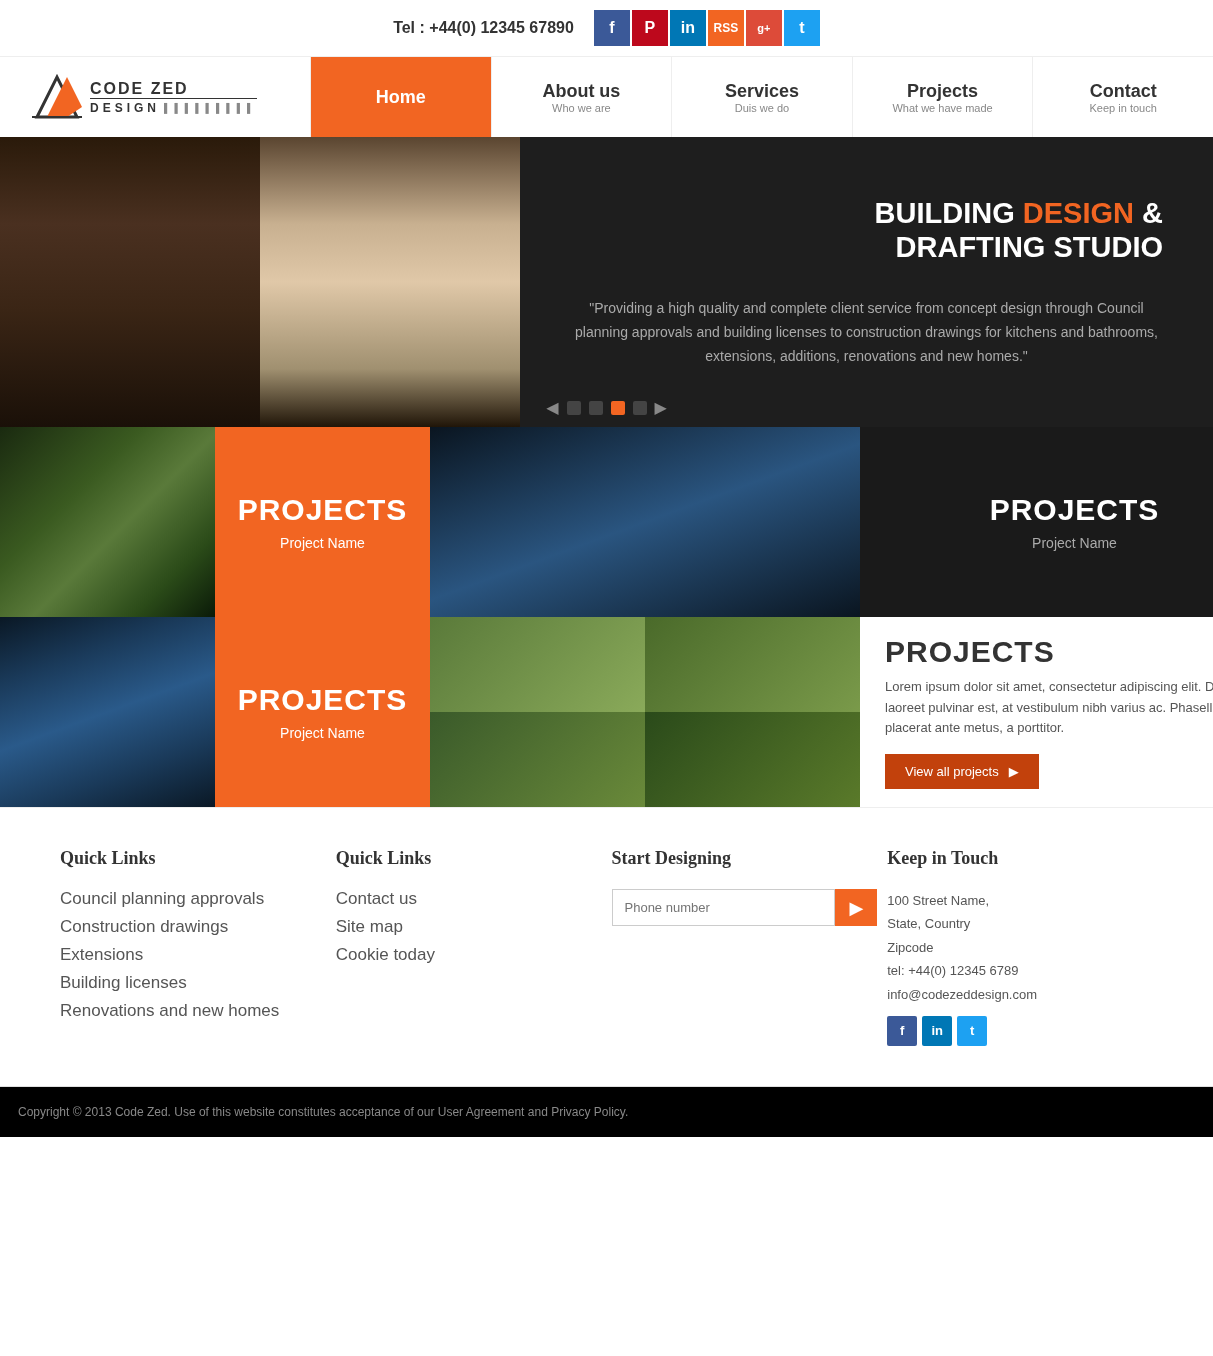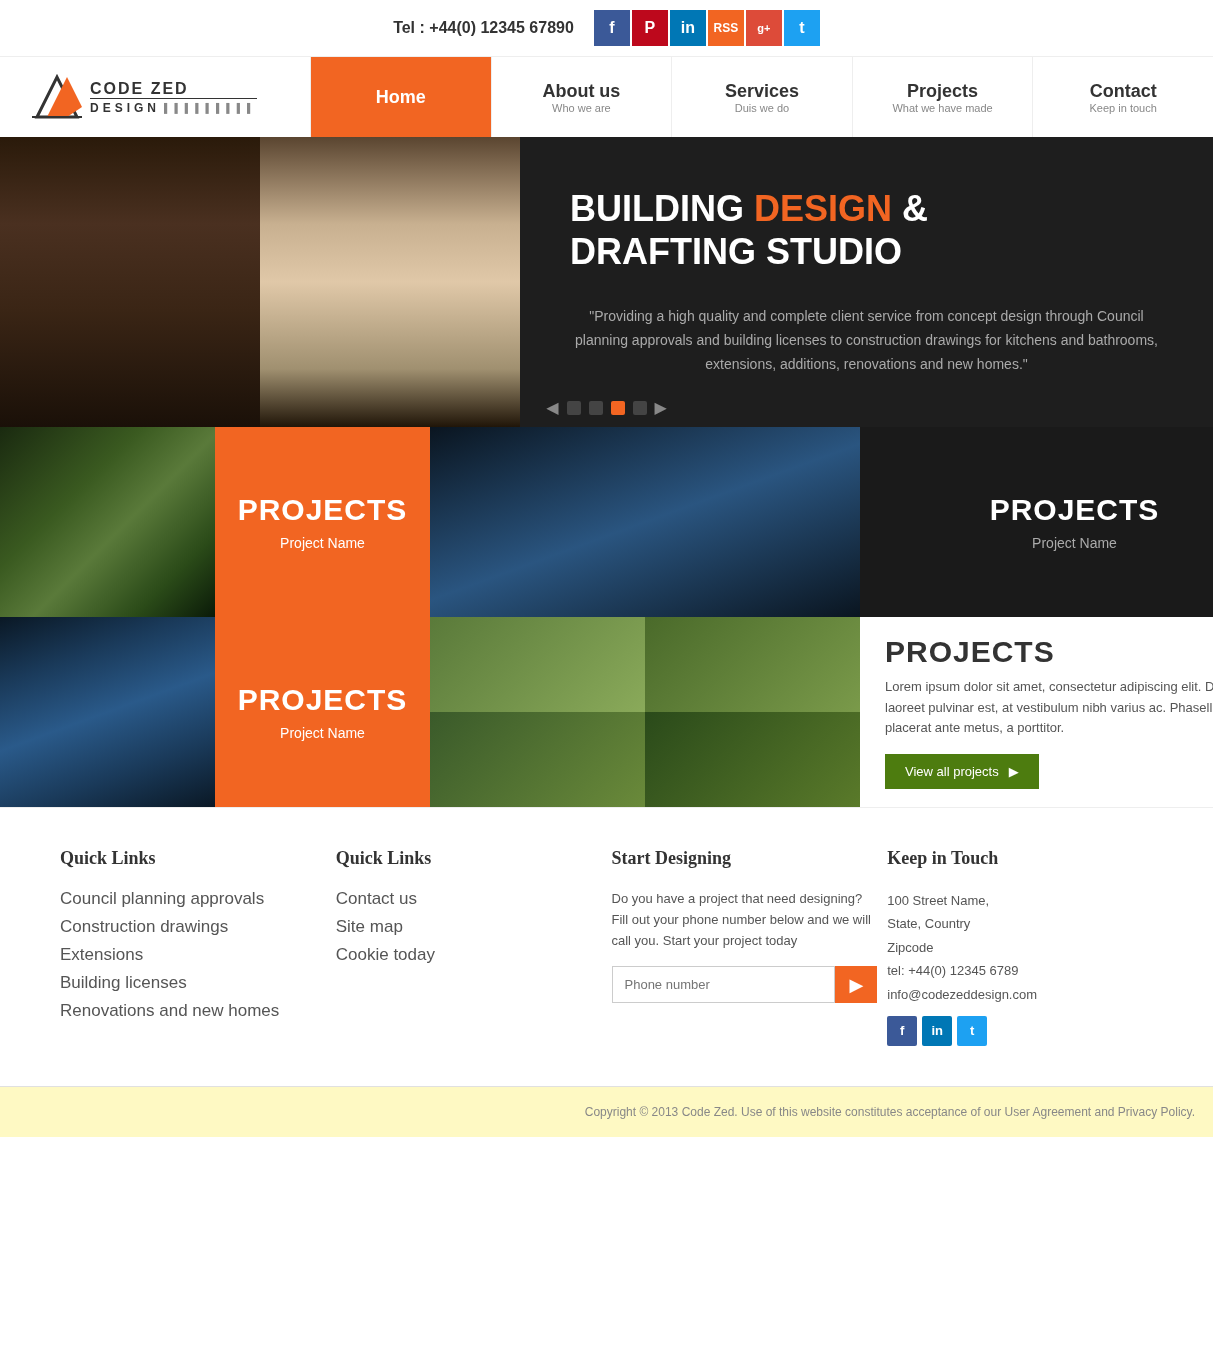--- a/index.html
+++ b/index.html
@@ -102,26 +102,27 @@
     }
     .hero-content {
       flex: 1;
       background: #1e1e1e;
       display: flex;
       flex-direction: column;
       justify-content: center;
       padding: 40px 50px;
     }
     .hero-title {
-      font-size: 36px;
+      font-size: 29px;
       font-weight: 900;
       color: #fff;
       text-transform: uppercase;
       line-height: 1.2;
       margin-bottom: 32px;
+      text-align: right;
     }
     .hero-title .orange { color: #f26522; }
     .hero-subtitle {
       font-size: 14px;
       color: #aaa;
       line-height: 1.7;
       text-align: center;
     }
     .slider-controls {
       position: absolute;
@@ -220,21 +221,21 @@
     .proj-desc {
       font-size: 13px;
       color: #555;
       line-height: 1.6;
       margin-bottom: 15px;
     }
 
     .view-all-btn {
       display: inline-flex;
       align-items: center;
-      background: #4d7c0f;
+      background: #c2410c;
       color: #fff;
       padding: 10px 20px;
       font-size: 13px;
       cursor: pointer;
       border: none;
       gap: 10px;
       width: fit-content;
     }
 
     
@@ -306,22 +307,22 @@
       justify-content: center;
       color: #fff;
       font-size: 13px;
       font-weight: bold;
       cursor: pointer;
       border-radius: 2px;
     }
 
     
     .copyright {
-      background: #fef9c3;
-      text-align: right;
+      background: #000000;
+      text-align: left;
       padding: 18px;
       font-size: 12px;
       color: #888;
       border-top: 1px solid #e0e0e0;
     }
 
     .proj-img-1-decor {
       width: 100%;
       height: 100%;
       background:
@@ -461,21 +462,20 @@
 
   <div class="footer-col">
     <h3>Quick Links</h3>
     <a class="footer-link">Contact us</a>
     <a class="footer-link">Site map</a>
     <a class="footer-link">Cookie today</a>
   </div>
 
   <div class="footer-col">
     <h3>Start Designing</h3>
-    <p class="footer-text">Do you have a project that need designing? Fill out your phone number below and we will call you. Start your project today</p>
     <div class="phone-input-area">
       <input class="phone-input" type="text" placeholder="Phone number" style="">
       <button class="phone-submit">▶</button>
     </div>
   </div>
 
   <div class="footer-col">
     <h3>Keep in Touch</h3>
     <div class="address-text">
       <span>100 Street Name,</span><br>

